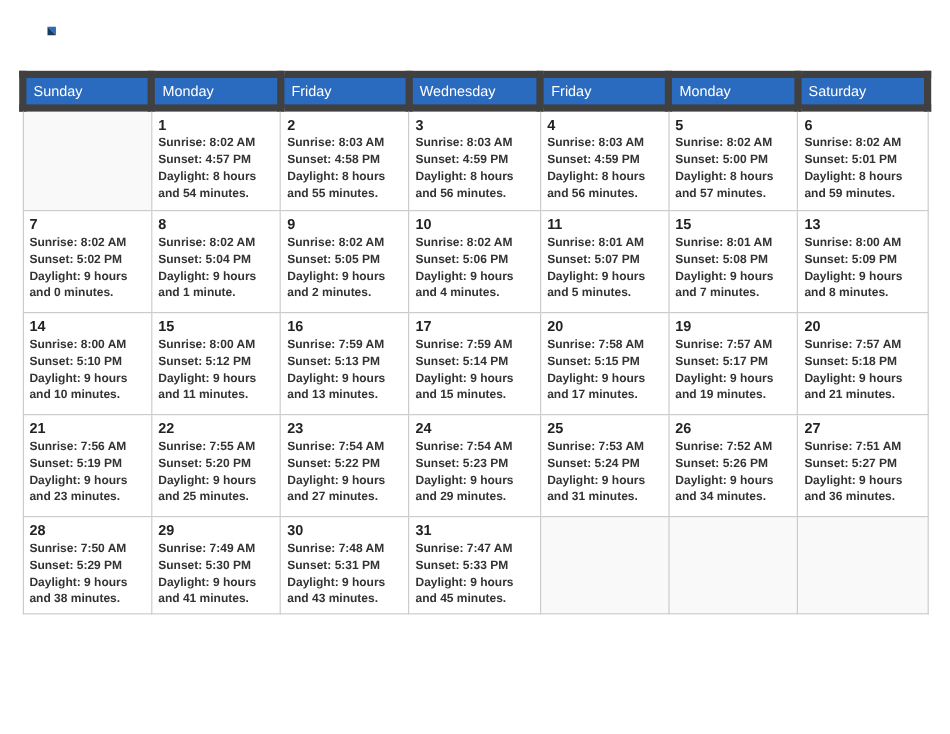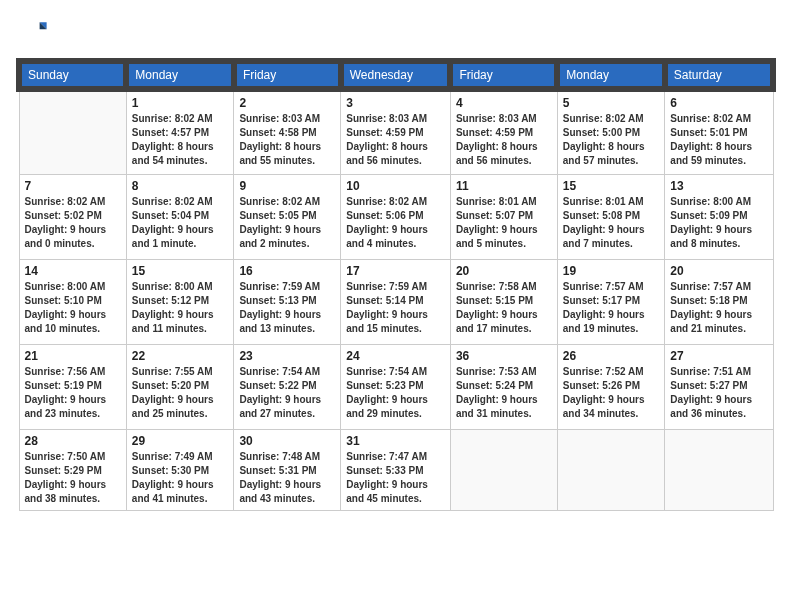--- a/index.html
+++ b/index.html
@@ -228,21 +228,21 @@
           </td>
           <td>
             <div class="day-num">23</div>
             <div class="day-info">Sunrise: 7:54 AM<br>Sunset: 5:22 PM<br>Daylight: 9 hours<br>and 27 minutes.</div>
           </td>
           <td>
             <div class="day-num">24</div>
             <div class="day-info">Sunrise: 7:54 AM<br>Sunset: 5:23 PM<br>Daylight: 9 hours<br>and 29 minutes.</div>
           </td>
           <td>
-            <div class="day-num">36</div>
+            <div class="day-num">25</div>
             <div class="day-info">Sunrise: 7:53 AM<br>Sunset: 5:24 PM<br>Daylight: 9 hours<br>and 31 minutes.</div>
           </td>
           <td>
             <div class="day-num">26</div>
             <div class="day-info">Sunrise: 7:52 AM<br>Sunset: 5:26 PM<br>Daylight: 9 hours<br>and 34 minutes.</div>
           </td>
           <td>
             <div class="day-num">27</div>
             <div class="day-info">Sunrise: 7:51 AM<br>Sunset: 5:27 PM<br>Daylight: 9 hours<br>and 36 minutes.</div>
           </td>

